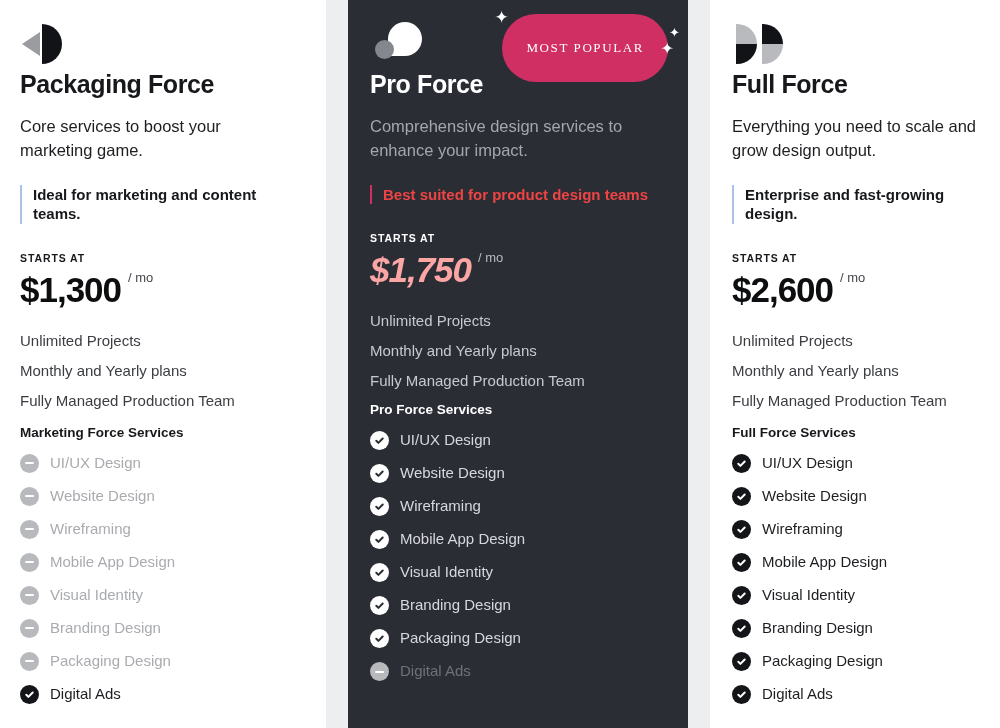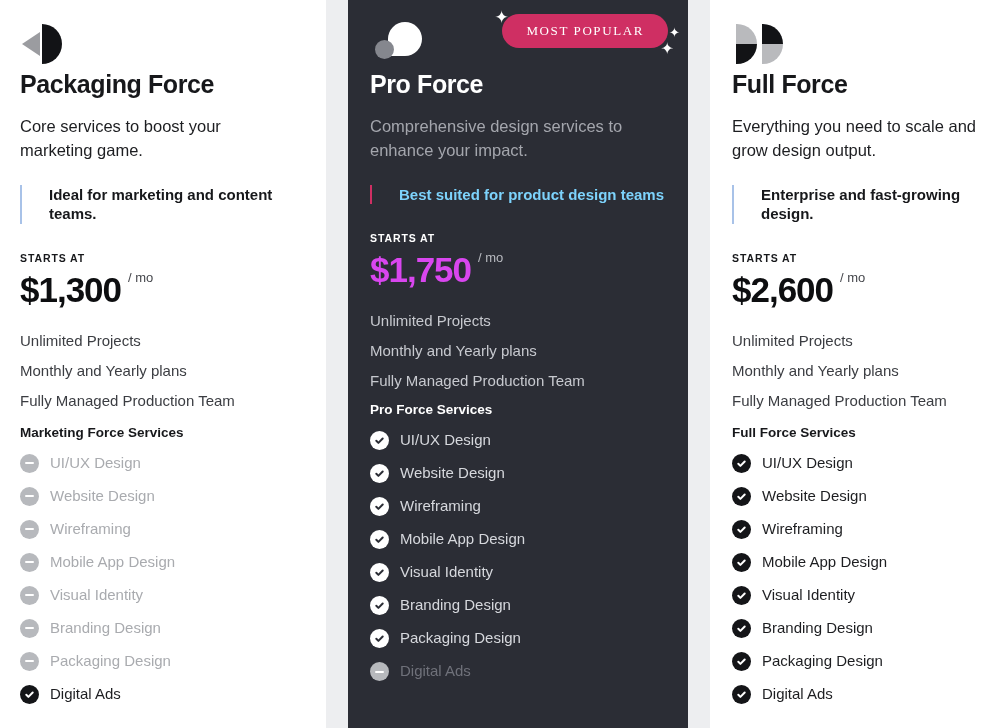--- a/index.html
+++ b/index.html
@@ -70,21 +70,21 @@
   .d2 .q-bl { background: #b9babd; border-radius: 0 0 21px 0; }
 
   
   .badge-wrap { position: absolute; right: 20px; top: 14px; }
   .badge {
     background: #cf2f63;
     color: #fff;
     font-family: "Liberation Serif", serif;
     font-size: 13px;
     letter-spacing: 1.6px;
-    padding: 9px 24px;
+    padding: 26px 24px;
     border-radius: 999px;
     display: inline-block;
     white-space: nowrap;
   }
   .spark { position: absolute; color: #fff; line-height: 1; font-size: 15px; }
   .spark-a { left: -8px; top: -5px; font-size: 17px; }
   .spark-b { right: -12px; top: 12px; font-size: 13px; }
   .spark-c { right: -6px; top: 27px; font-size: 16px; }
 
   
@@ -94,41 +94,41 @@
   }
   .light .plan-title { color: #17181b; }
   .dark  .plan-title { color: #ffffff; }
 
   .plan-desc { font-size: 16.5px; line-height: 1.45; max-width: 275px; }
   .light .plan-desc { color: #1d1e21; }
   .dark  .plan-desc { color: #a4a6ad; }
 
   .tagline {
     margin-top: 22px;
-    padding-left: 27px;
+    padding-left: 11px;
     font-size: 15px; font-weight: 700;
     border-left: 2px solid #a8c2e8;
     line-height: 1.3;
   }
   .light .tagline { color: #17181b; }
-  .dark  .tagline { color: #7dd3fc; border-left-color: #cf2f63; font-weight: 700; }
+  .dark  .tagline { color: #ef4444; border-left-color: #cf2f63; font-weight: 700; }
 
   .starts-at {
     margin-top: 28px;
     font-size: 10.5px; font-weight: 700; letter-spacing: 0.9px;
   }
   .light .starts-at { color: #17181b; }
   .dark  .starts-at { color: #ffffff; }
 
   .price-row { margin-top: 6px; display: flex; align-items: flex-start; }
   .price {
     font-size: 35px; font-weight: 700; letter-spacing: -1px;
   }
   .light .price { color: #0d0e10; }
-  .dark  .price { color: #d946ef; }
+  .dark  .price { color: #fca5a5; font-style: italic; }
   .period { font-size: 13px; margin-left: 7px; }
   .light .period { color: #44464b; }
   .dark  .period { color: #b9bbc1; }
 
   
   .perks { margin-top: 22px; }
   .perk { font-size: 15px; margin-bottom: 13px; }
   .light .perk { color: #3b3d42; }
   .dark  .perk { color: #c7c9cf; }
 

